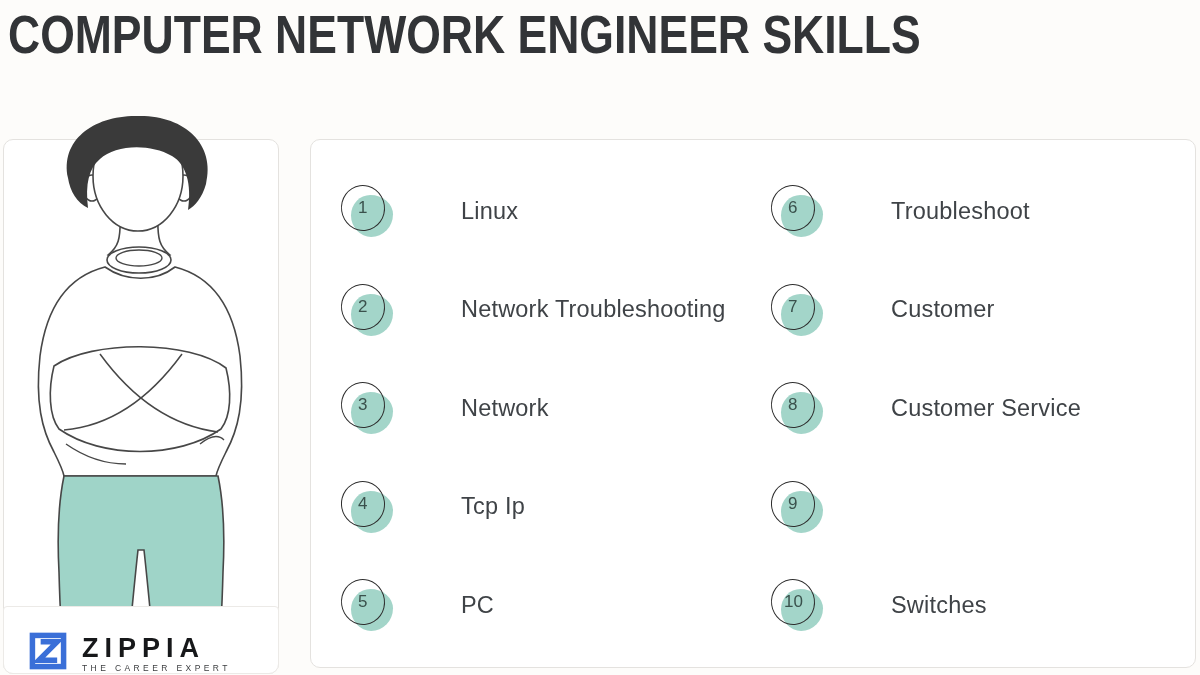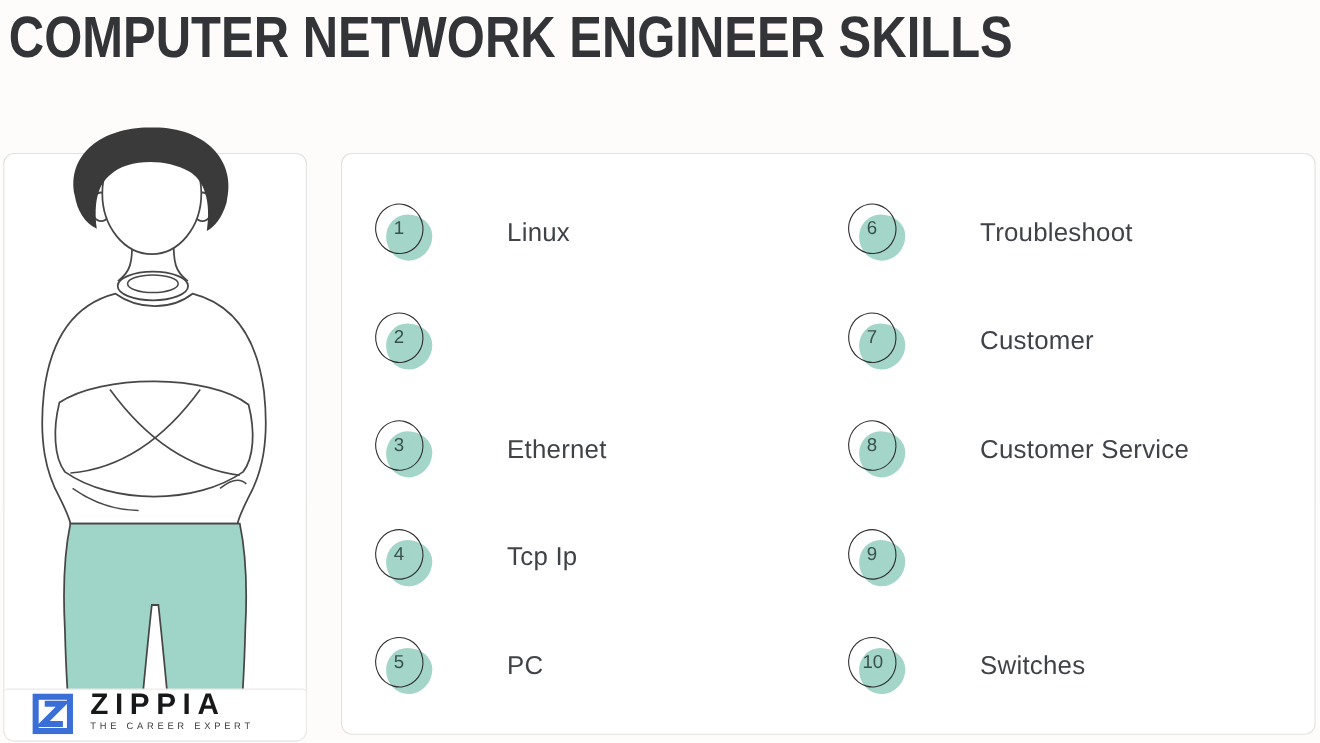--- a/index.html
+++ b/index.html
@@ -15,23 +15,23 @@
     letter-spacing:0px;color:var(--title,#323437);
     transform:scaleX(.84);transform-origin:left top;white-space:nowrap;
   }
   
   .person-card{
     position:absolute;left:3px;top:139px;width:274px;height:533px;
     background:#ffffff;border:1px solid #e4e2df;border-radius:10px;
   }
   .person-svg{position:absolute;left:0;top:-26px;width:274px;height:558px;z-index:1;}
   .logo-strip{
-    position:absolute;left:-1px;right:-1px;bottom:-1px;height:48px;z-index:2;
+    position:absolute;left:-1px;right:-1px;bottom:-1px;height:68px;z-index:2;
     background:#ffffff;border:1px solid #eceae7;border-radius:4px 4px 10px 10px;
-    display:flex;align-items:flex-start;gap:12px;padding-left:22px;box-sizing:border-box;
+    display:flex;align-items:flex-end;gap:12px;padding-left:22px;box-sizing:border-box;
   }
   .z-icon{width:44px;height:44px;flex:none;}
   .logo-text{display:flex;flex-direction:column;}
   .logo-brand{font-size:27px;font-weight:bold;letter-spacing:6px;color:#17181a;line-height:1;}
   .logo-tagline{font-size:8.5px;letter-spacing:3.4px;color:#3c3e40;margin-top:1px;}
   
   .skills-panel{
     position:absolute;left:310px;top:139px;width:886px;height:529px;
     background:#ffffff;border:1px solid #e4e2df;border-radius:10px;
     box-sizing:border-box;
@@ -111,29 +111,30 @@
     </div>
     <div class="skill-label">Linux</div>
   </div>
       <div class="skill-item">
     <div class="badge">
       <span class="blob"></span>
       <span class="ring">
             <span class="num">2</span>
           </span>
     </div>
+    <div class="skill-label">Network Troubleshooting</div>
   </div>
       <div class="skill-item">
     <div class="badge">
       <span class="blob"></span>
       <span class="ring">
             <span class="num">3</span>
           </span>
     </div>
-    <div class="skill-label">Ethernet</div>
+    <div class="skill-label">Network</div>
   </div>
       <div class="skill-item">
     <div class="badge">
       <span class="blob"></span>
       <span class="ring">
             <span class="num">4</span>
           </span>
     </div>
     <div class="skill-label">Tcp Ip</div>
   </div>

